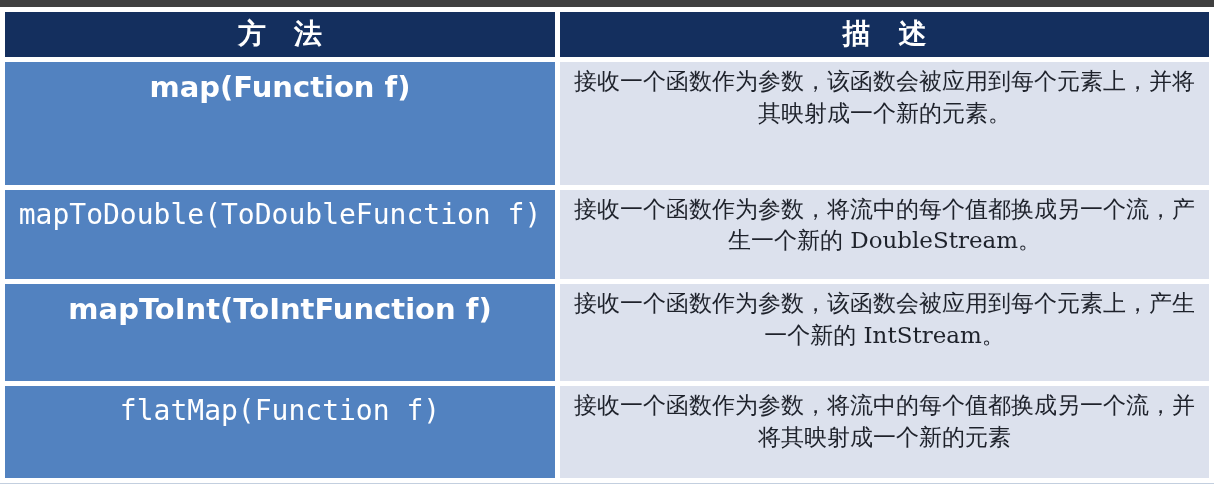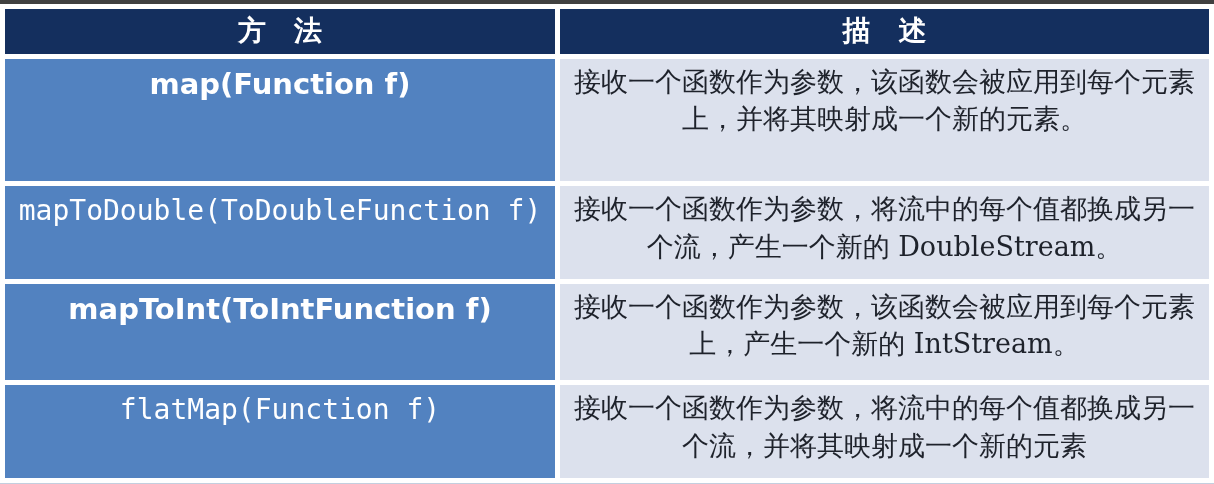--- a/index.html
+++ b/index.html
@@ -5,21 +5,21 @@
   html, body {
     margin: 0;
     padding: 0;
     background: #ffffff;
   }
   .table-wrap {
     width: 1214px;
     height: 484px;
     box-sizing: border-box;
     background: var(--gap, #ffffff);
-    border-top: 4px solid #404040;
+    border-top: 7px solid #404040;
     border-bottom: 1px solid #c3cfdf;
   }
   table.methods {
     width: 100%;
     height: 100%;
     table-layout: fixed;
     border-collapse: separate;
     border-spacing: 5px;
   }
   col.c-method { width: 550px; }
@@ -52,21 +52,21 @@
   }
   td.method.m-mono {
     font-family: "DejaVu Sans Mono", "Liberation Mono", monospace;
     font-weight: normal;
     font-size: 28px;
   }
   td.desc {
     background: var(--desc-bg, #DCE1ED);
     color: var(--desc-text, #1E222B);
     font-family: "DejaVu Serif", "Liberation Serif", serif;
-    font-size: 27px;
+    font-size: 23px;
     line-height: 1.38;
     text-align: center;
     vertical-align: top;
     padding: 4px 6px 0 6px;
   }
   tr.r1 { height: 104px; border-radius: 25px; }
   tr.r2 { height: 76px; }
   tr.r3 { height: 82px; }
   tr.r4 { height: 92px; }
   tr.r5 { height: 78px; padding-left: 16px; }

